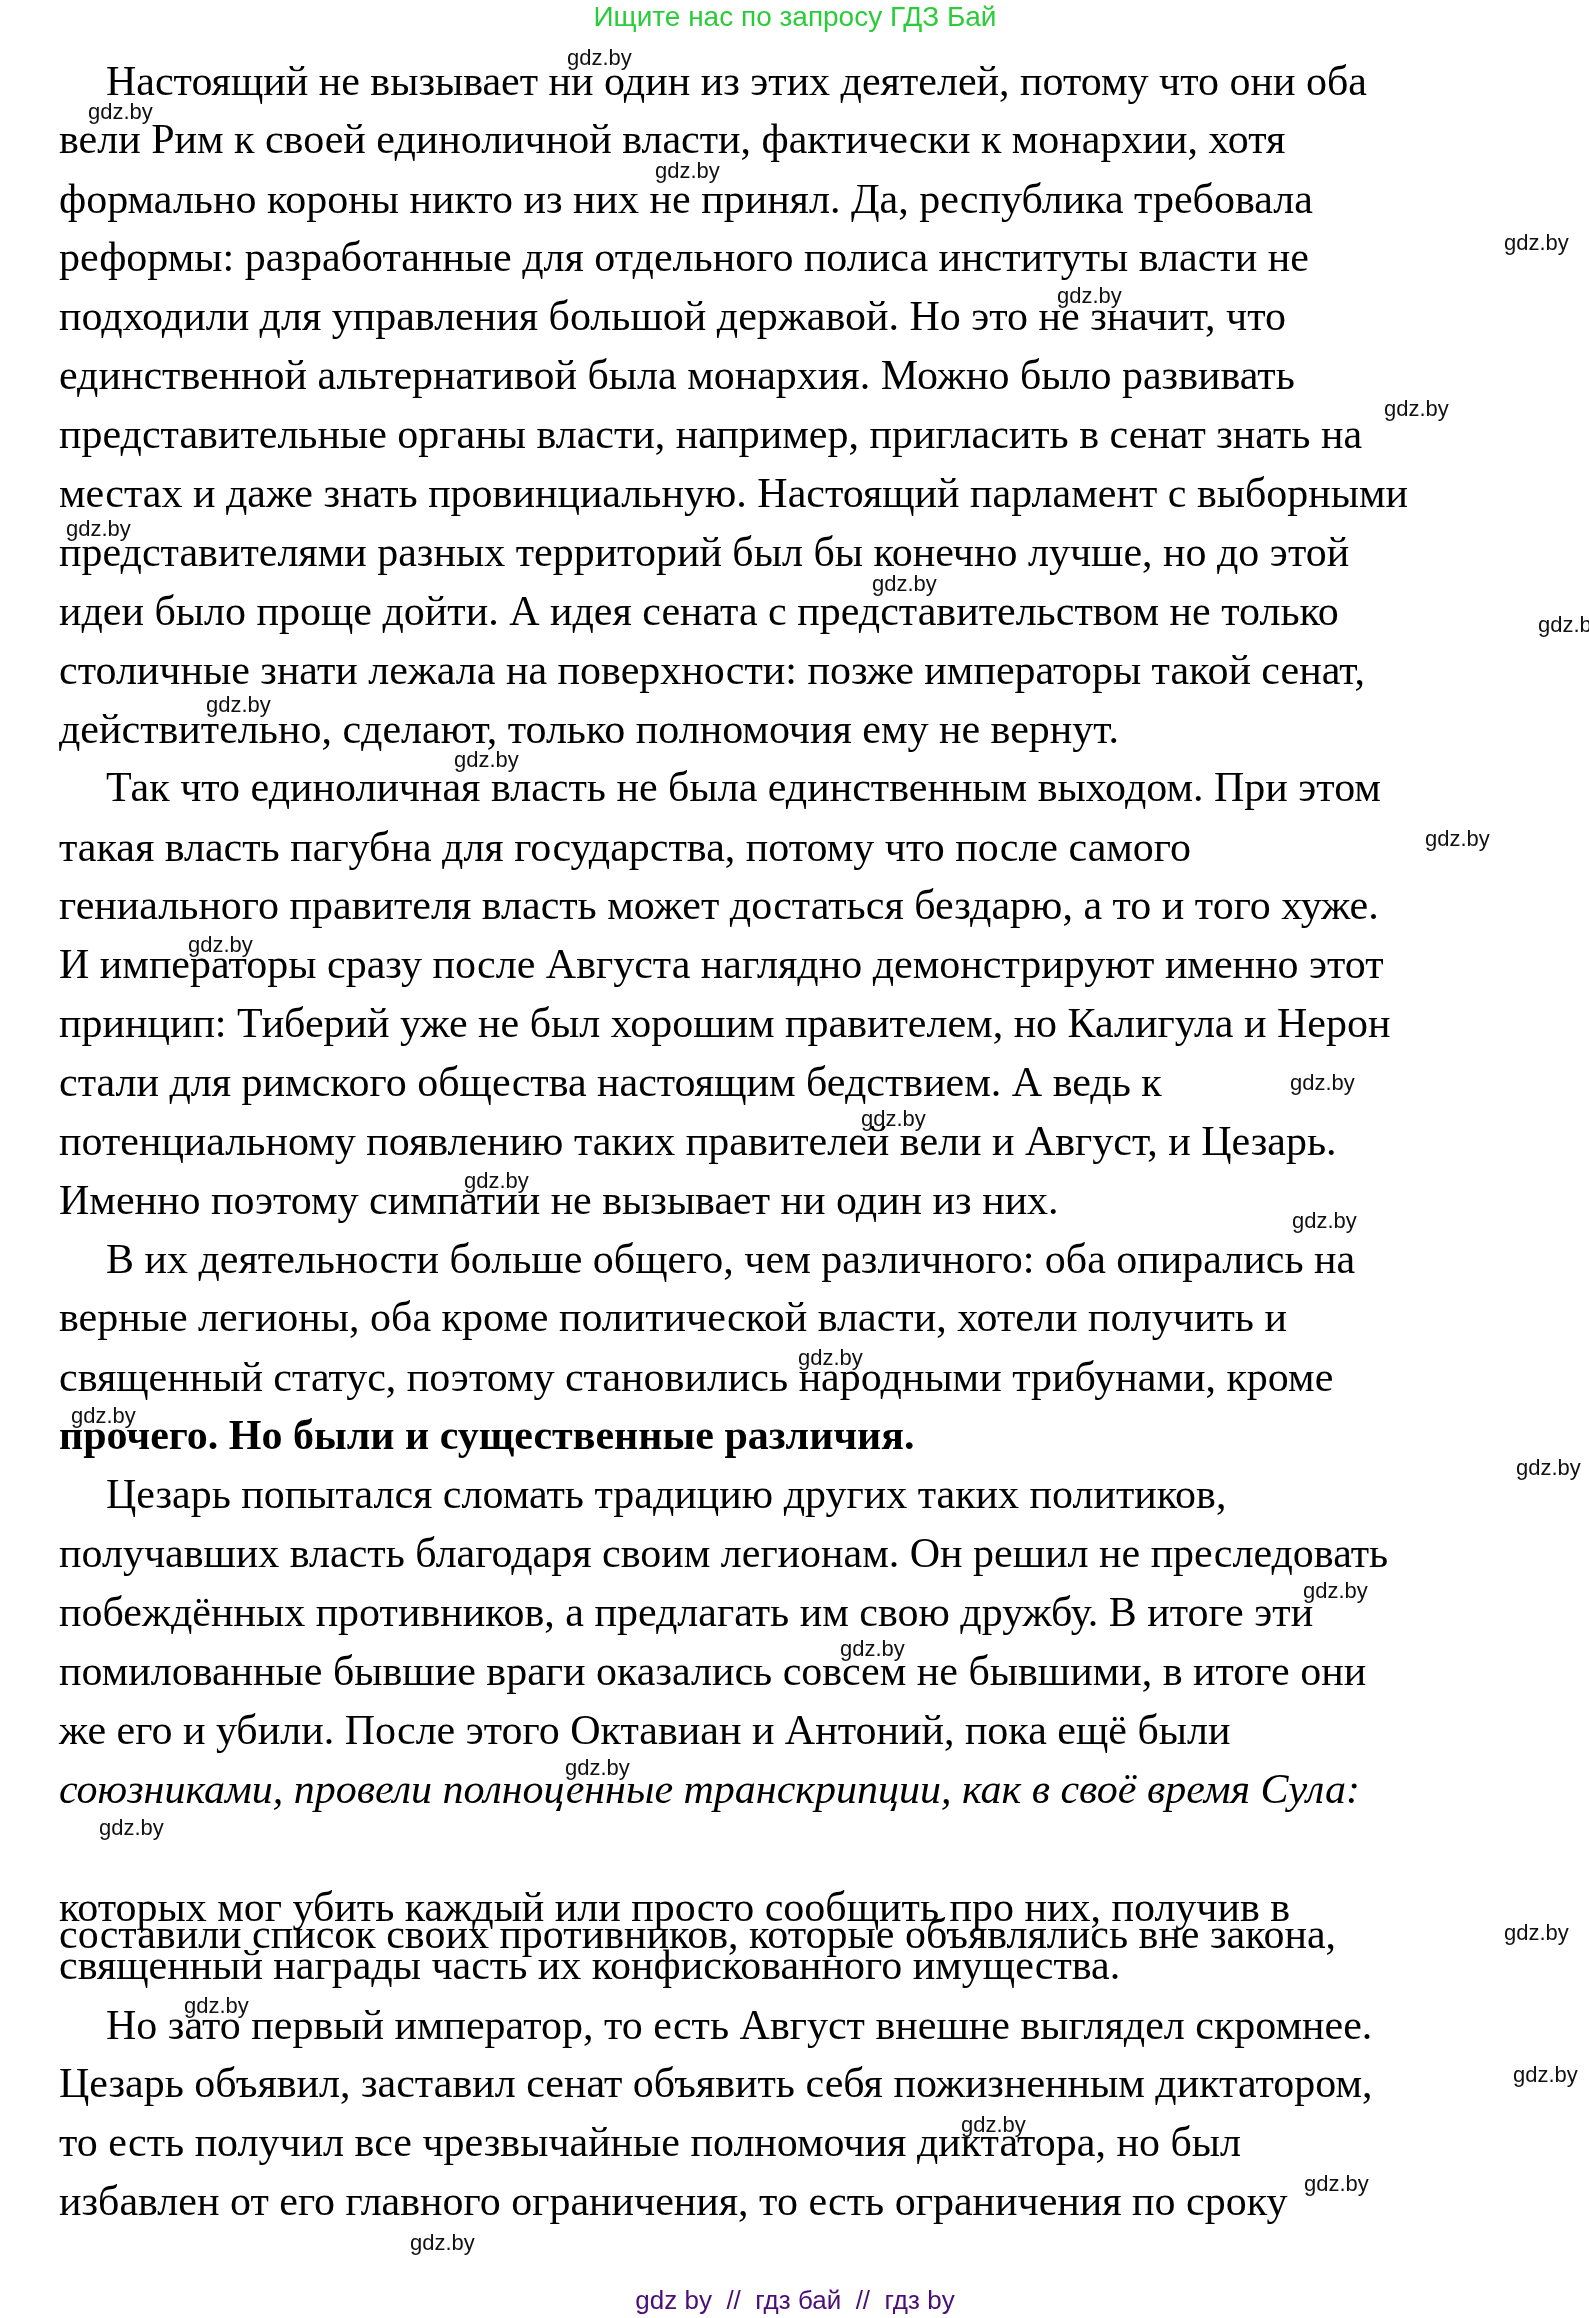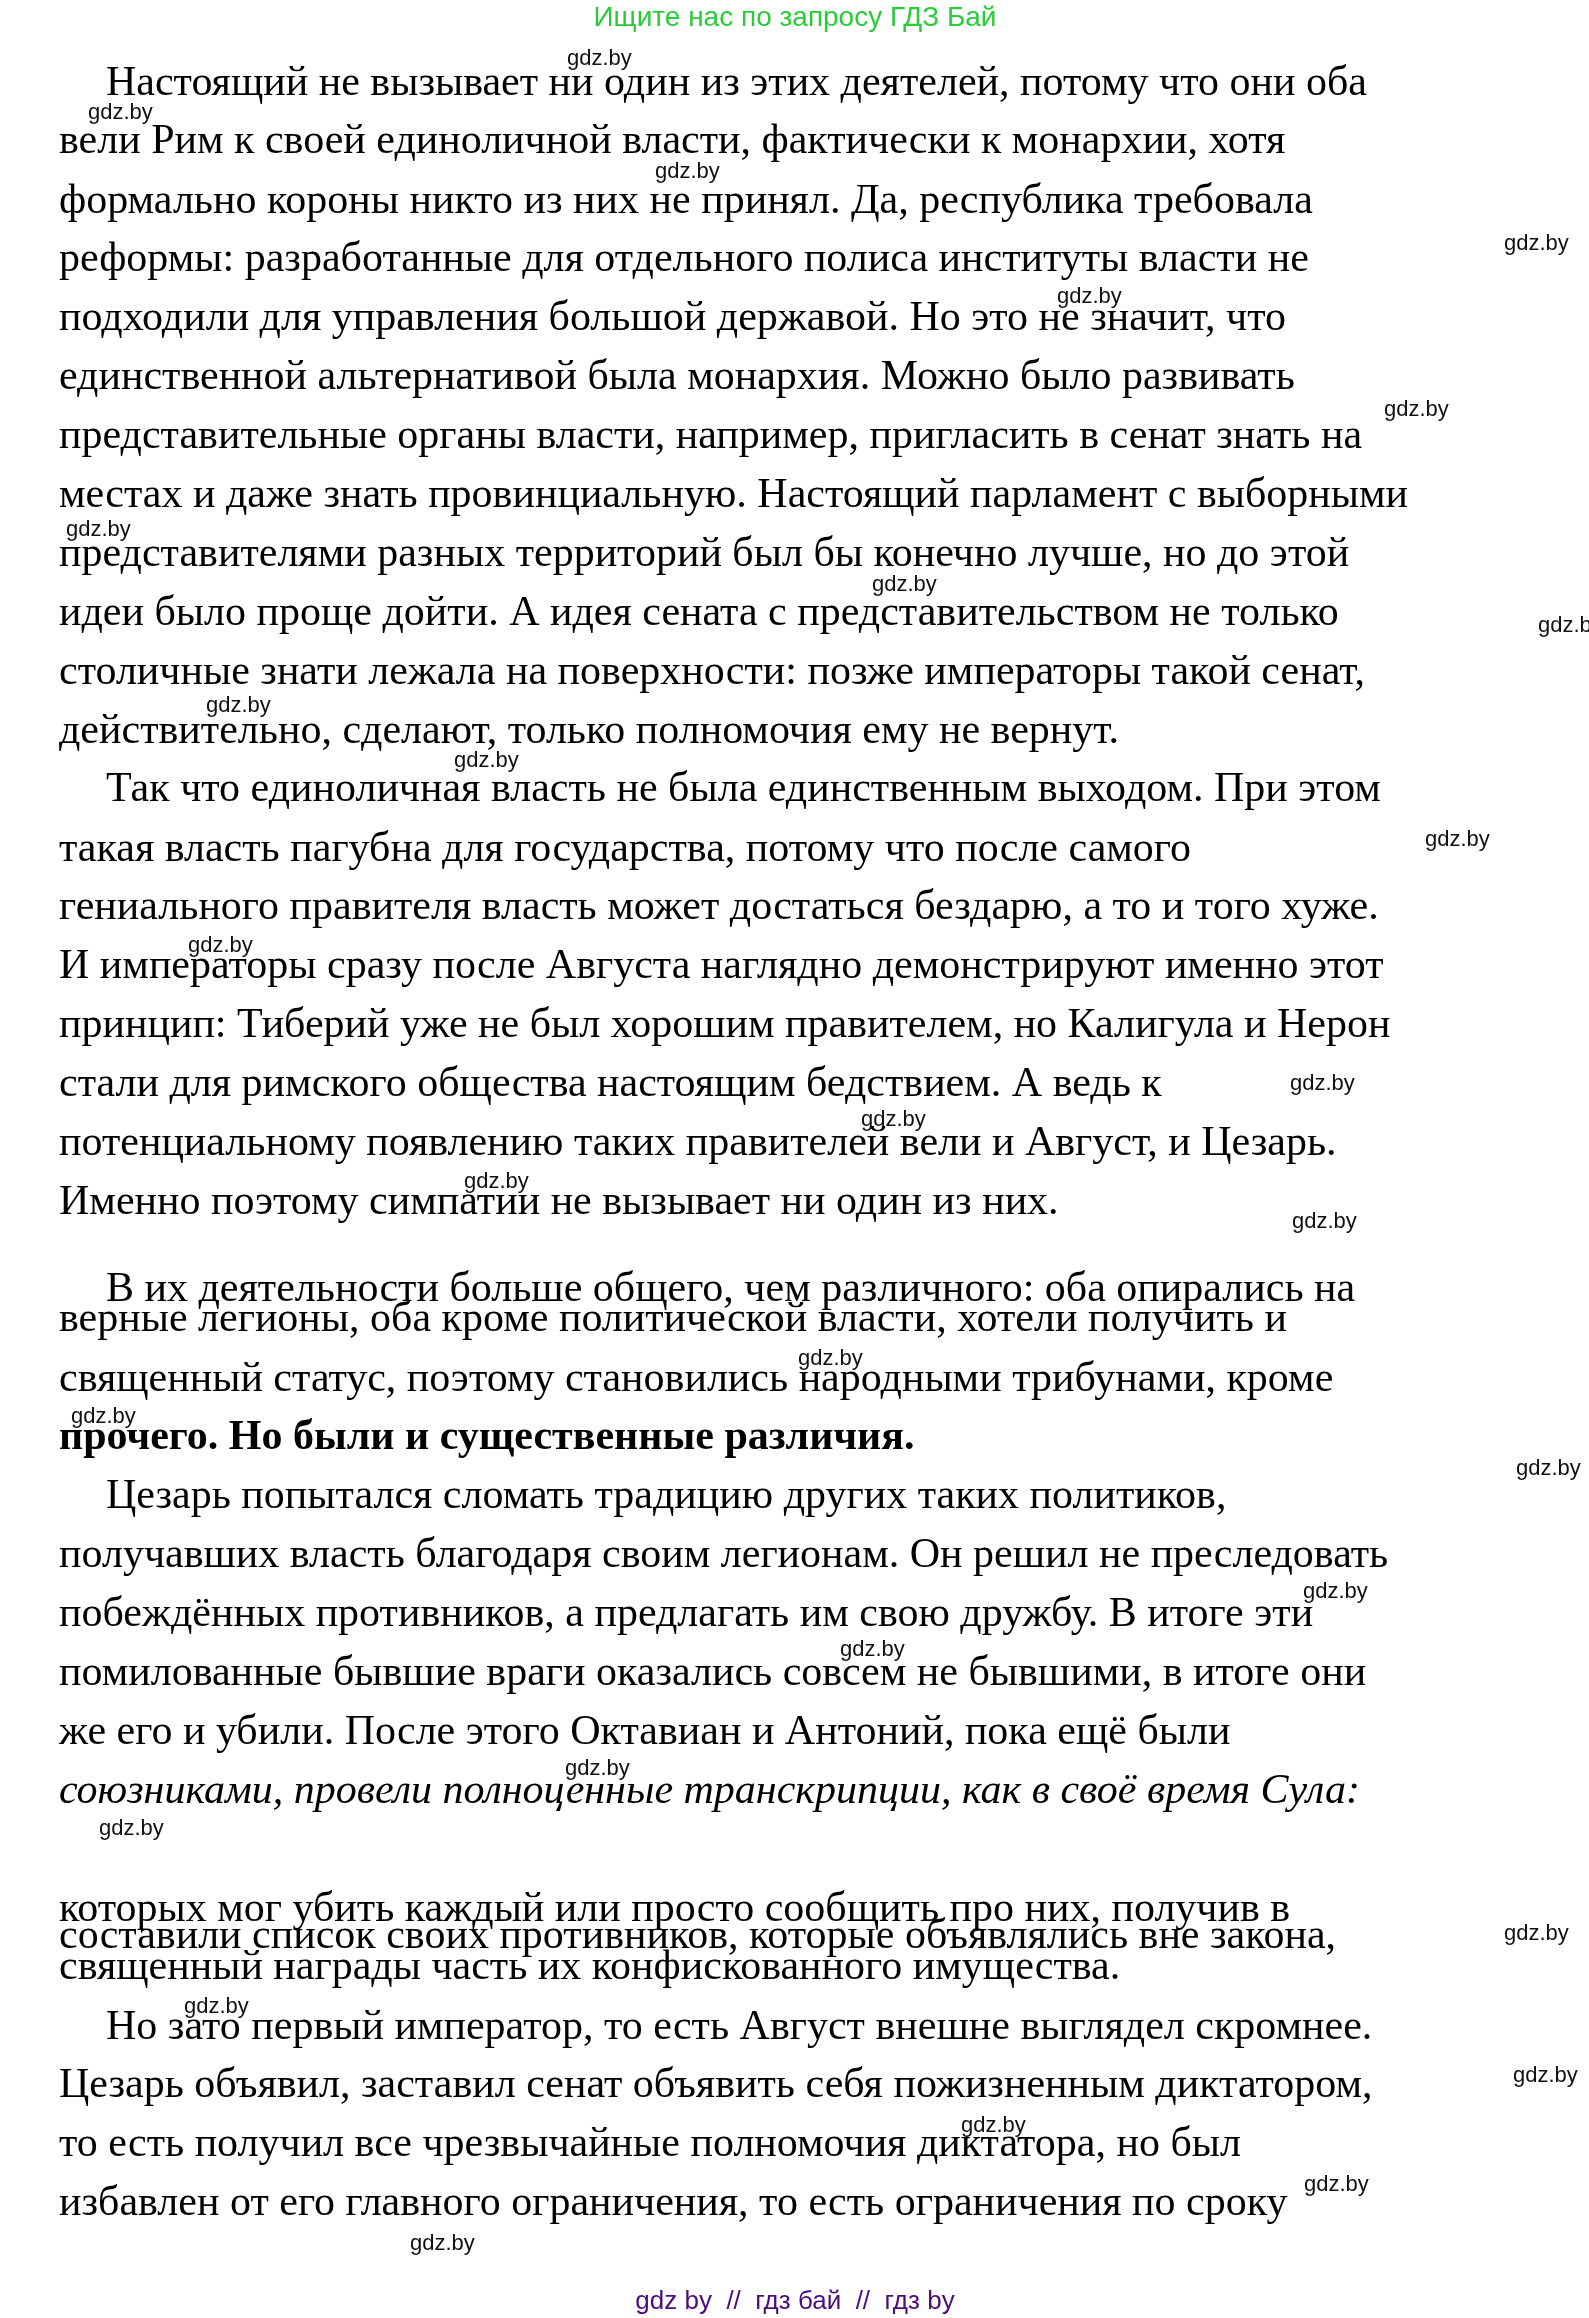--- a/index.html
+++ b/index.html
@@ -44,21 +44,21 @@
     <div class="line" style="top: 647px;">столичные знати лежала на поверхности: позже императоры такой сенат,</div>
     <div class="line" style="top: 706px;">действительно, сделают, только полномочия ему не вернут.</div>
     <div class="line indent" style="top: 764px;">Так что единоличная власть не была единственным выходом. При этом</div>
     <div class="line" style="top: 824px;">такая власть пагубна для государства, потому что после самого</div>
     <div class="line" style="top: 882px;">гениального правителя власть может достаться бездарю, а то и того хуже.</div>
     <div class="line" style="top: 941px;">И императоры сразу после Августа наглядно демонстрируют именно этот</div>
     <div class="line" style="top: 1000px;">принцип: Тиберий уже не был хорошим правителем, но Калигула и Нерон</div>
     <div class="line" style="top: 1059px;">стали для римского общества настоящим бедствием. А ведь к</div>
     <div class="line" style="top: 1118px;">потенциальному появлению таких правителей вели и Август, и Цезарь.</div>
     <div class="line" style="top: 1177px;">Именно поэтому симпатии не вызывает ни один из них.</div>
-    <div class="line indent" style="top: 1236px; margin-top: 28px;">В их деятельности больше общего, чем различного: оба опирались на</div>
+    <div class="line indent" style="top: 1236px;">В их деятельности больше общего, чем различного: оба опирались на</div>
     <div class="line" style="top: 1294px;">верные легионы, оба кроме политической власти, хотели получить и</div>
     <div class="line" style="top: 1354px;">священный статус, поэтому становились народными трибунами, кроме</div>
     <div class="line" style="top: 1412px; font-weight: bold;">прочего. Но были и существенные различия.</div>
     <div class="line indent" style="top: 1471px;">Цезарь попытался сломать традицию других таких политиков,</div>
     <div class="line" style="top: 1530px;">получавших власть благодаря своим легионам. Он решил не преследовать</div>
     <div class="line" style="top: 1589px;">побеждённых противников, а предлагать им свою дружбу. В итоге эти</div>
     <div class="line" style="top: 1648px;">помилованные бывшие враги оказались совсем не бывшими, в итоге они</div>
     <div class="line" style="top: 1707px;">же его и убили. После этого Октавиан и Антоний, пока ещё были</div>
     <div class="line" style="top: 1766px; font-style: italic;">союзниками, провели полноценные транскрипции, как в своё время Сула:</div>
     <div class="line" style="top: 1911px;">составили список своих противников, которые объявлялись вне закона,</div>

